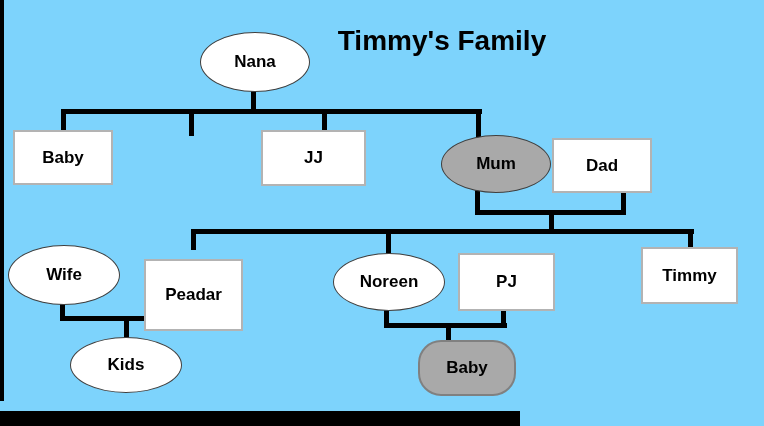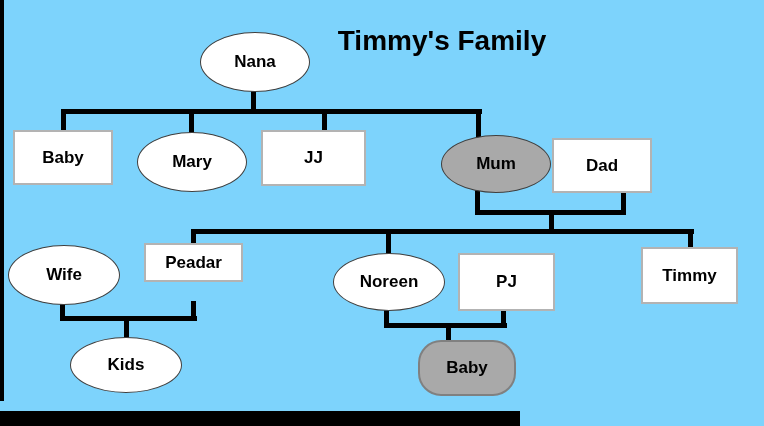--- a/index.html
+++ b/index.html
@@ -57,36 +57,33 @@
   <div class="conn" style="left:501px;top:308px;width:5px;height:18px"></div>
   <div class="conn" style="left:384px;top:323px;width:123px;height:5px"></div>
   <div class="conn" style="left:446px;top:328px;width:5px;height:14px"></div>
 
   <div class="node ellipse" style="left:200px;top:32px;width:110px;height:60px">
     <span>Nana</span>
   </div>
   <div class="node rect" style="left:13px;top:130px;width:100px;height:55px">
     <span>Baby</span>
   </div>
-  <div class="node ellipse" style="left:137px;top:132px;width:110px;height:60px">
-    <span>Mary</span>
-  </div>
   <div class="node rect" style="left:261px;top:130px;width:105px;height:56px">
     <span>JJ</span>
   </div>
   <div class="node ellipse gray" style="left:423px;top:135px;width:110px;height:58px">
     <span>Mum</span>
   </div>
   <div class="node rect" style="left:552px;top:138px;width:100px;height:55px">
     <span>Dad</span>
   </div>
   <div class="node ellipse" style="left:8px;top:245px;width:112px;height:60px">
     <span>Wife</span>
   </div>
-  <div class="node rect" style="left:144px;top:243px;width:99px;height:39px">
+  <div class="node rect" style="left:144px;top:259px;width:99px;height:72px">
     <span>Peadar</span>
   </div>
   <div class="node ellipse" style="left:333px;top:253px;width:112px;height:58px">
     <span>Noreen</span>
   </div>
   <div class="node rect" style="left:458px;top:253px;width:97px;height:58px">
     <span>PJ</span>
   </div>
   <div class="node rect" style="left:641px;top:247px;width:97px;height:57px">
     <span>Timmy</span>

